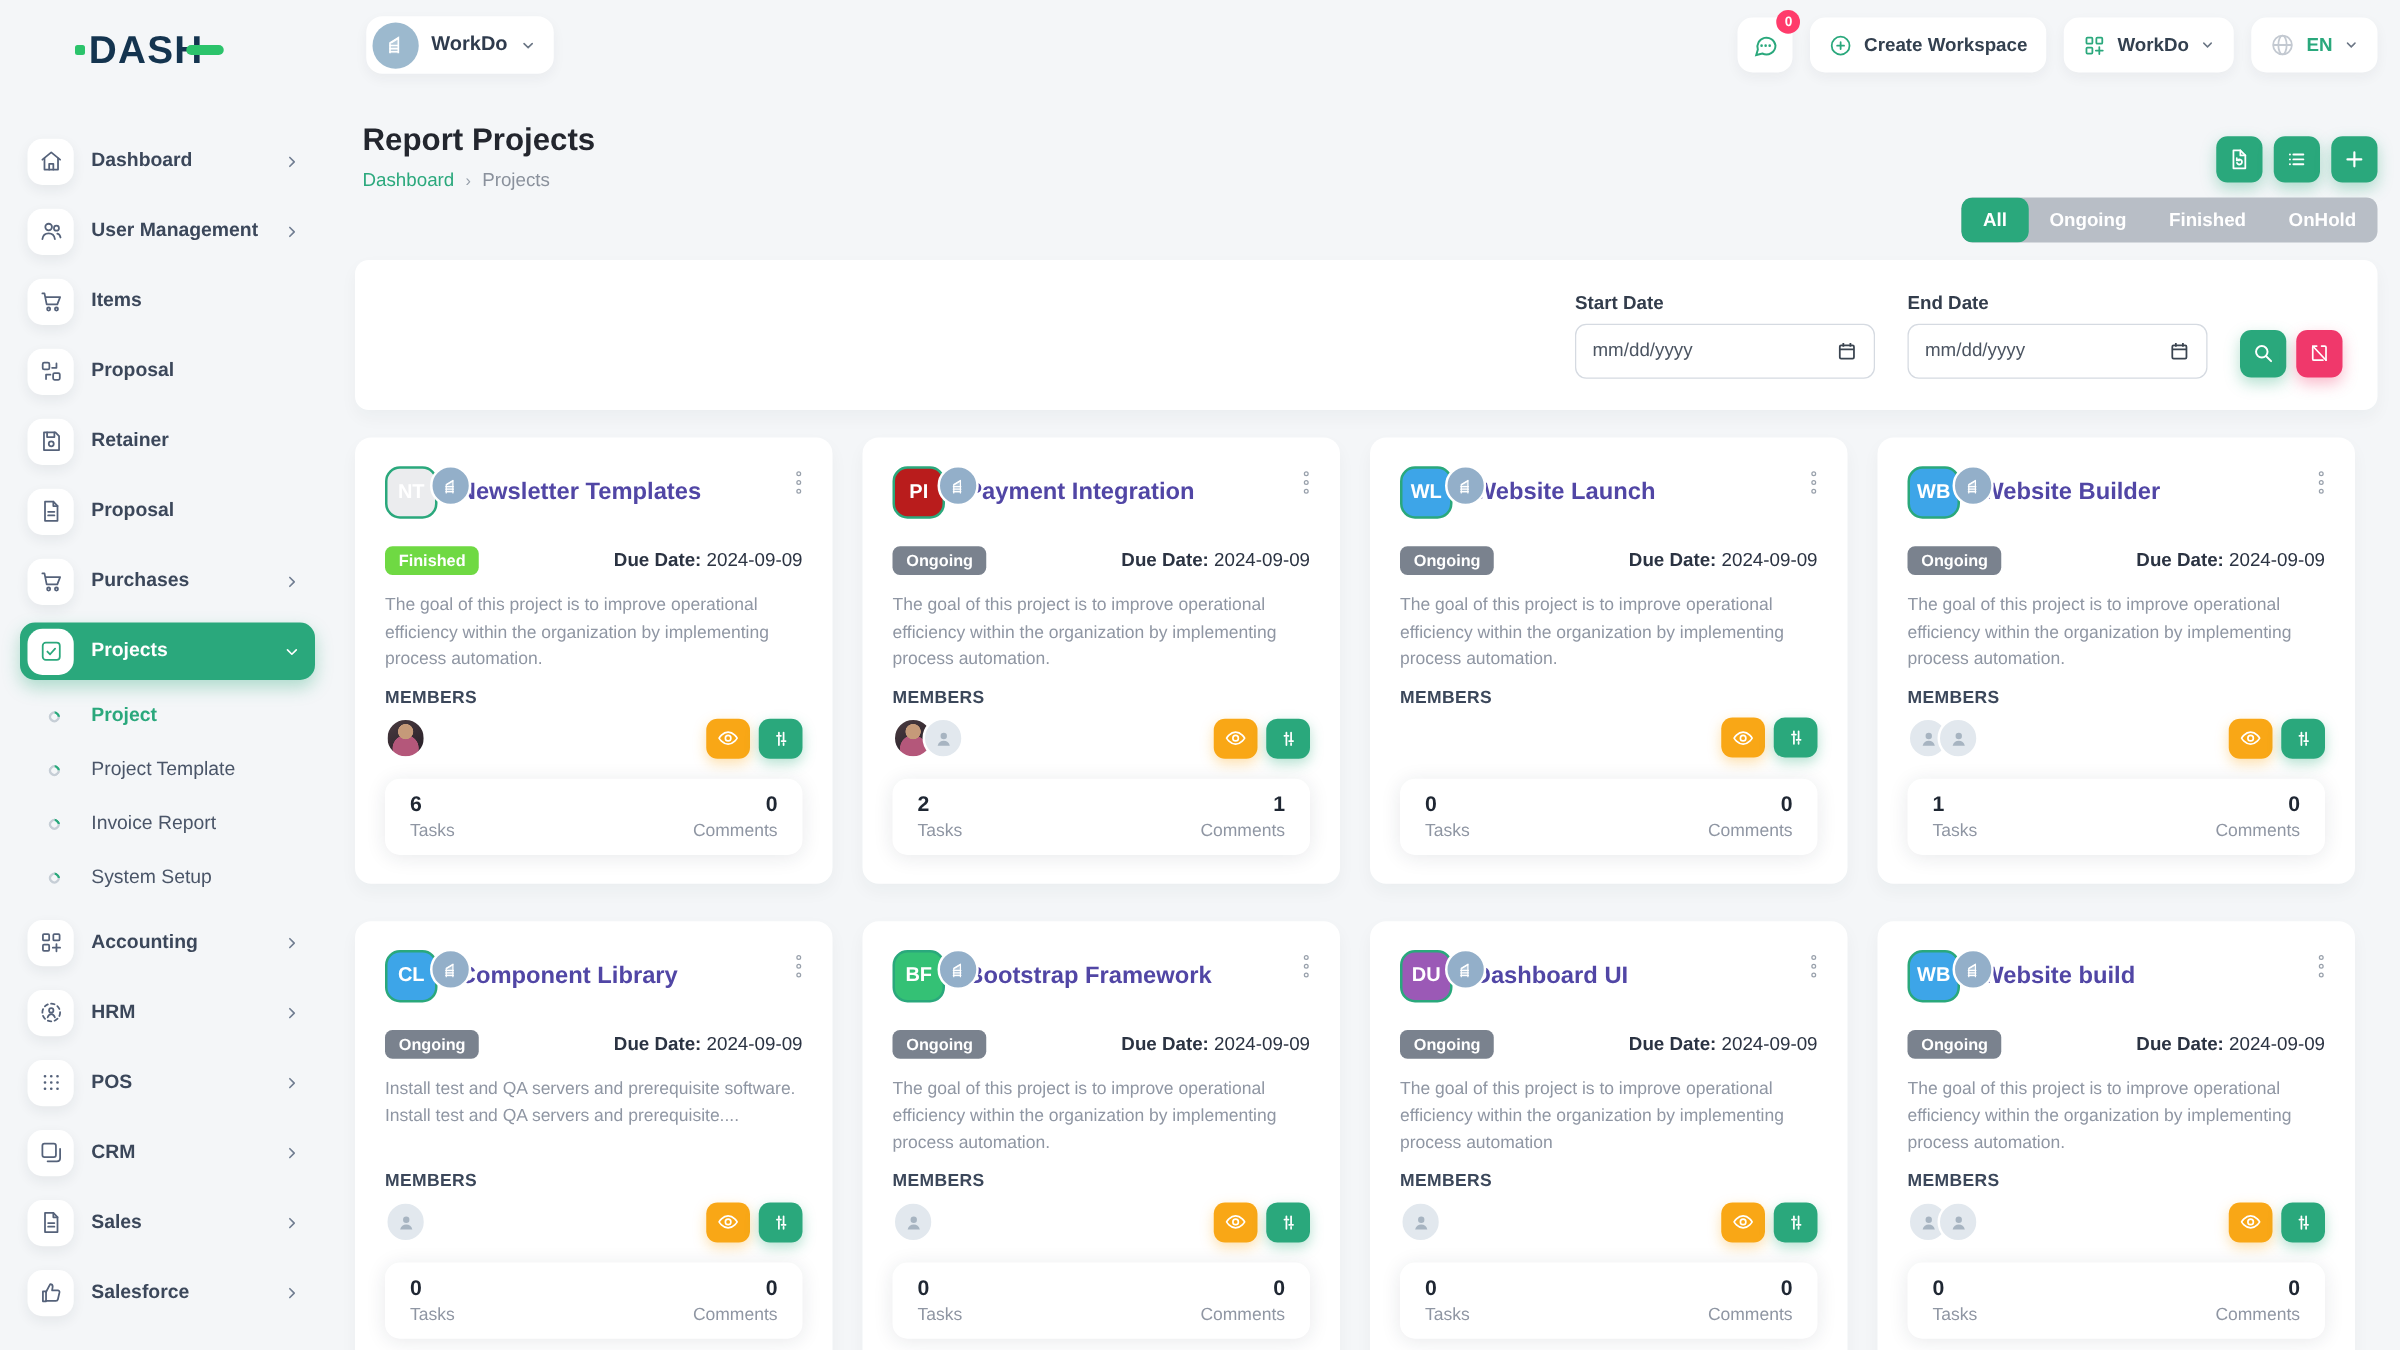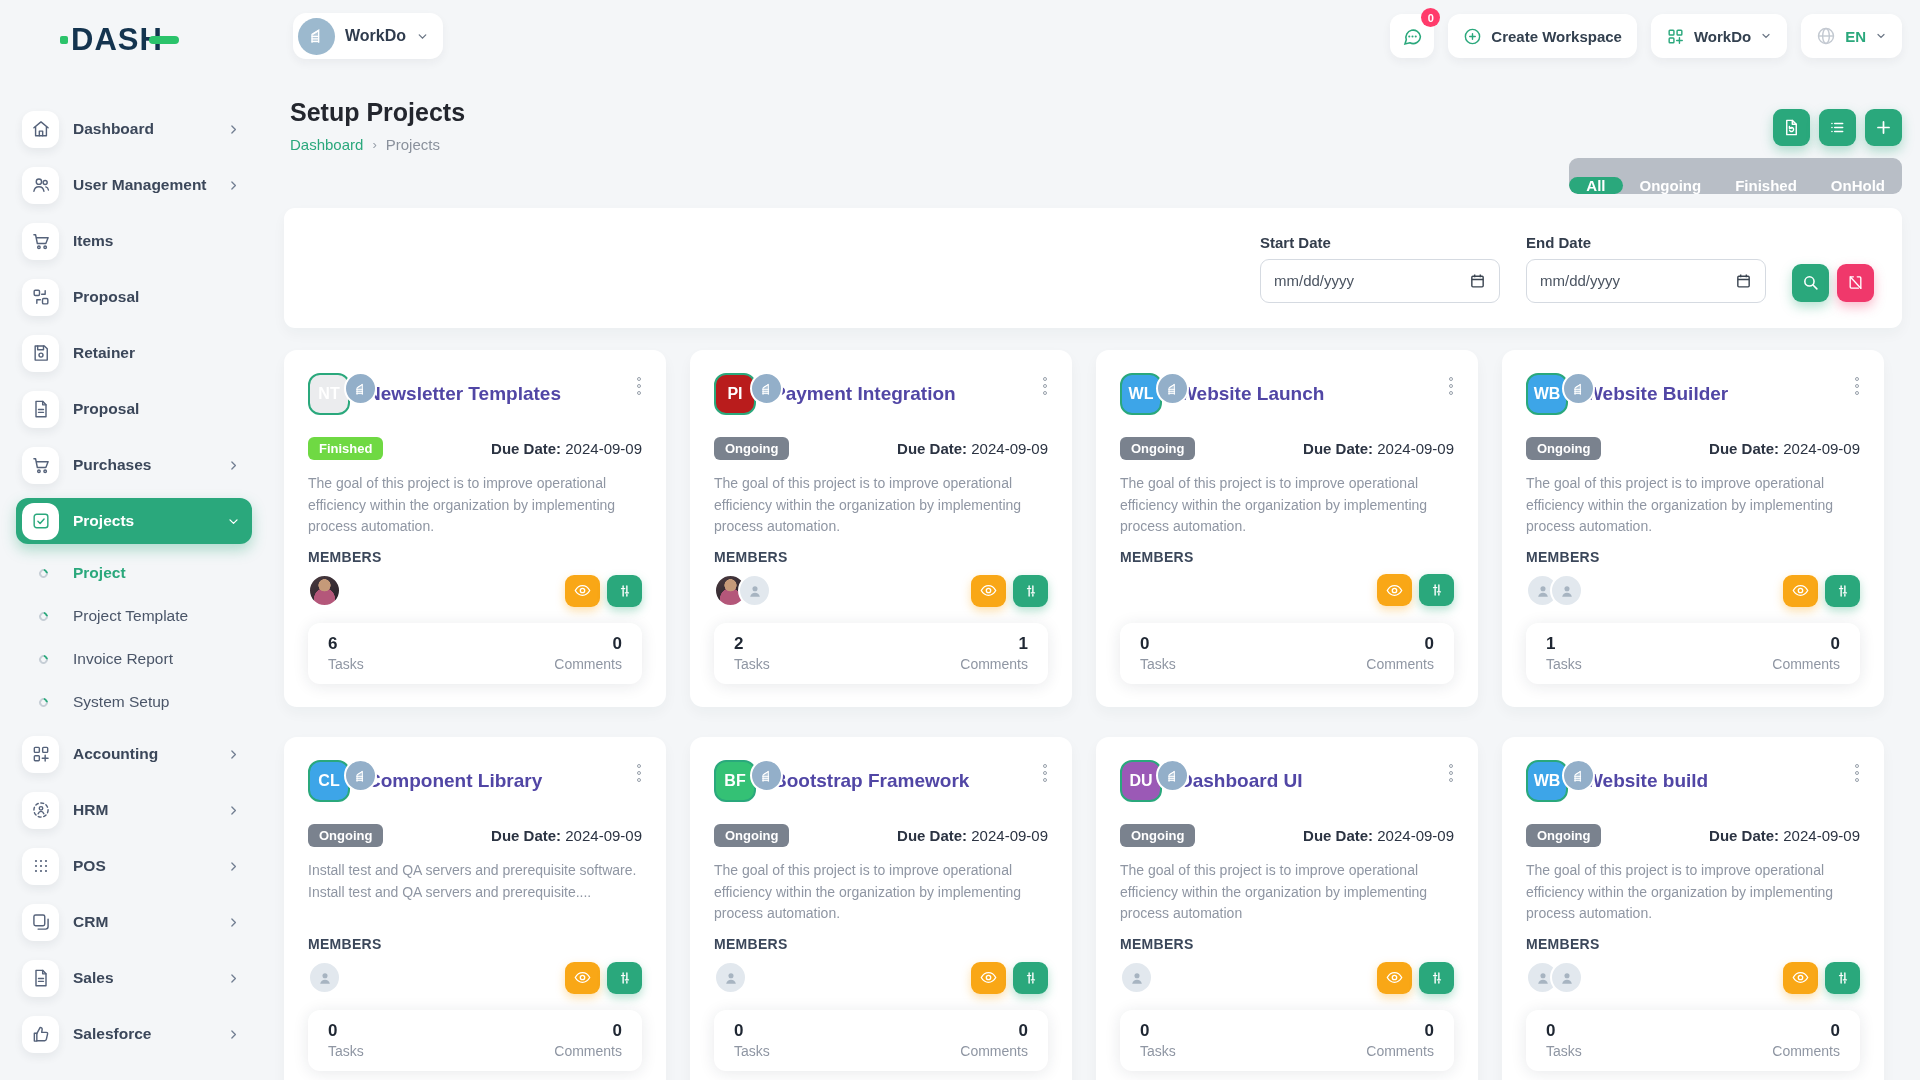--- a/index.html
+++ b/index.html
@@ -44,21 +44,21 @@
   
   .main { position:absolute; left:266px; top:76px; width:1654px; height:1004px; }
   .page-title { position:absolute; left:24px; top:22px; font-size:25px; font-weight:700; color:#23262e; }
   .breadcrumb { position:absolute; left:24px; top:60px; font-size:15px; display:flex; align-items:center; gap:9px; }
   .bc-link { color:#2aa87c; cursor:pointer; }
   .bc-sep { color:#98a0ab; font-size:13px; }
   .bc-cur { color:#8a919c; }
   .head-btns { position:absolute; right:18px; top:33px; display:flex; gap:9px; }
   .gbtn { width:37px; height:37px; border-radius:9px; background:#2aa87c; color:#fff; display:flex; align-items:center; justify-content:center;
     box-shadow:0 5px 12px rgba(42,168,124,.35); cursor:pointer; border:none; }
-  .tabs { position:absolute; right:18px; top:82px; height:36px; background:#b8bec6; border-radius:9px; display:flex; overflow:hidden;align-items:flex-end; }
+  .tabs { position:absolute; right:18px; top:82px; height:36px; background:#b8bec6; border-radius:9px; display:flex; overflow:hidden; }
   .tab { padding:0 17px; display:flex; align-items:center; font-size:15px; font-weight:700; color:#fff; cursor:pointer; }
   .tab.active { background:#2aa87c; border-radius:9px; }
   .filter-panel { position:absolute; left:18px; top:132px; width:1618px; height:120px; background:#fff; border-radius:11px;
     box-shadow:0 6px 14px rgba(30,40,60,.04); display:flex; justify-content:flex-end; align-items:center; gap:26px; padding:0 28px 0 0; }
   .field { display:flex; flex-direction:column; gap:8px; }
   .field .flabel { font-size:15px; font-weight:600; color:#333d4c; }
   .dinput { width:240px; height:44px; border:1px solid #d5dae1; border-radius:9px; display:flex; align-items:center;
     justify-content:space-between; padding:0 13px; font-size:15px; color:#4c5562; cursor:text; background:#fff; }
   .fbtns { display:flex; gap:8px; margin-top:29px; }
   .sqbtn { width:37px; height:38px; border-radius:9px; border:none; color:#fff; display:flex; align-items:center; justify-content:center; cursor:pointer; }
@@ -362,21 +362,21 @@
       <span class="lbl">Salesforce</span>
       <span class="chev">
         <svg width="13" height="13" viewBox="0 0 24 24" fill="none" stroke="currentColor" stroke-width="2.4" stroke-linecap="round" stroke-linejoin="round">
           <path d="M9 5.5l6.5 6.5L9 18.5"></path>
         </svg>
       </span>
     </div>
   </nav>
 
 <div class="main">
-  <h1 class="page-title">Setup Projects</h1>
+  <h1 class="page-title">Report Projects</h1>
   <div class="breadcrumb">
     <span class="bc-link">Dashboard</span>
     <span class="bc-sep">›</span>
     <span class="bc-cur">Projects</span>
   </div>
 
   <div class="head-btns">
     <button class="gbtn">
       <svg width="19" height="19" viewBox="0 0 24 24" fill="none" stroke="#fff" stroke-width="1.8" stroke-linecap="round" stroke-linejoin="round">
         <path d="M13 3H6v18h12V8z"></path>

